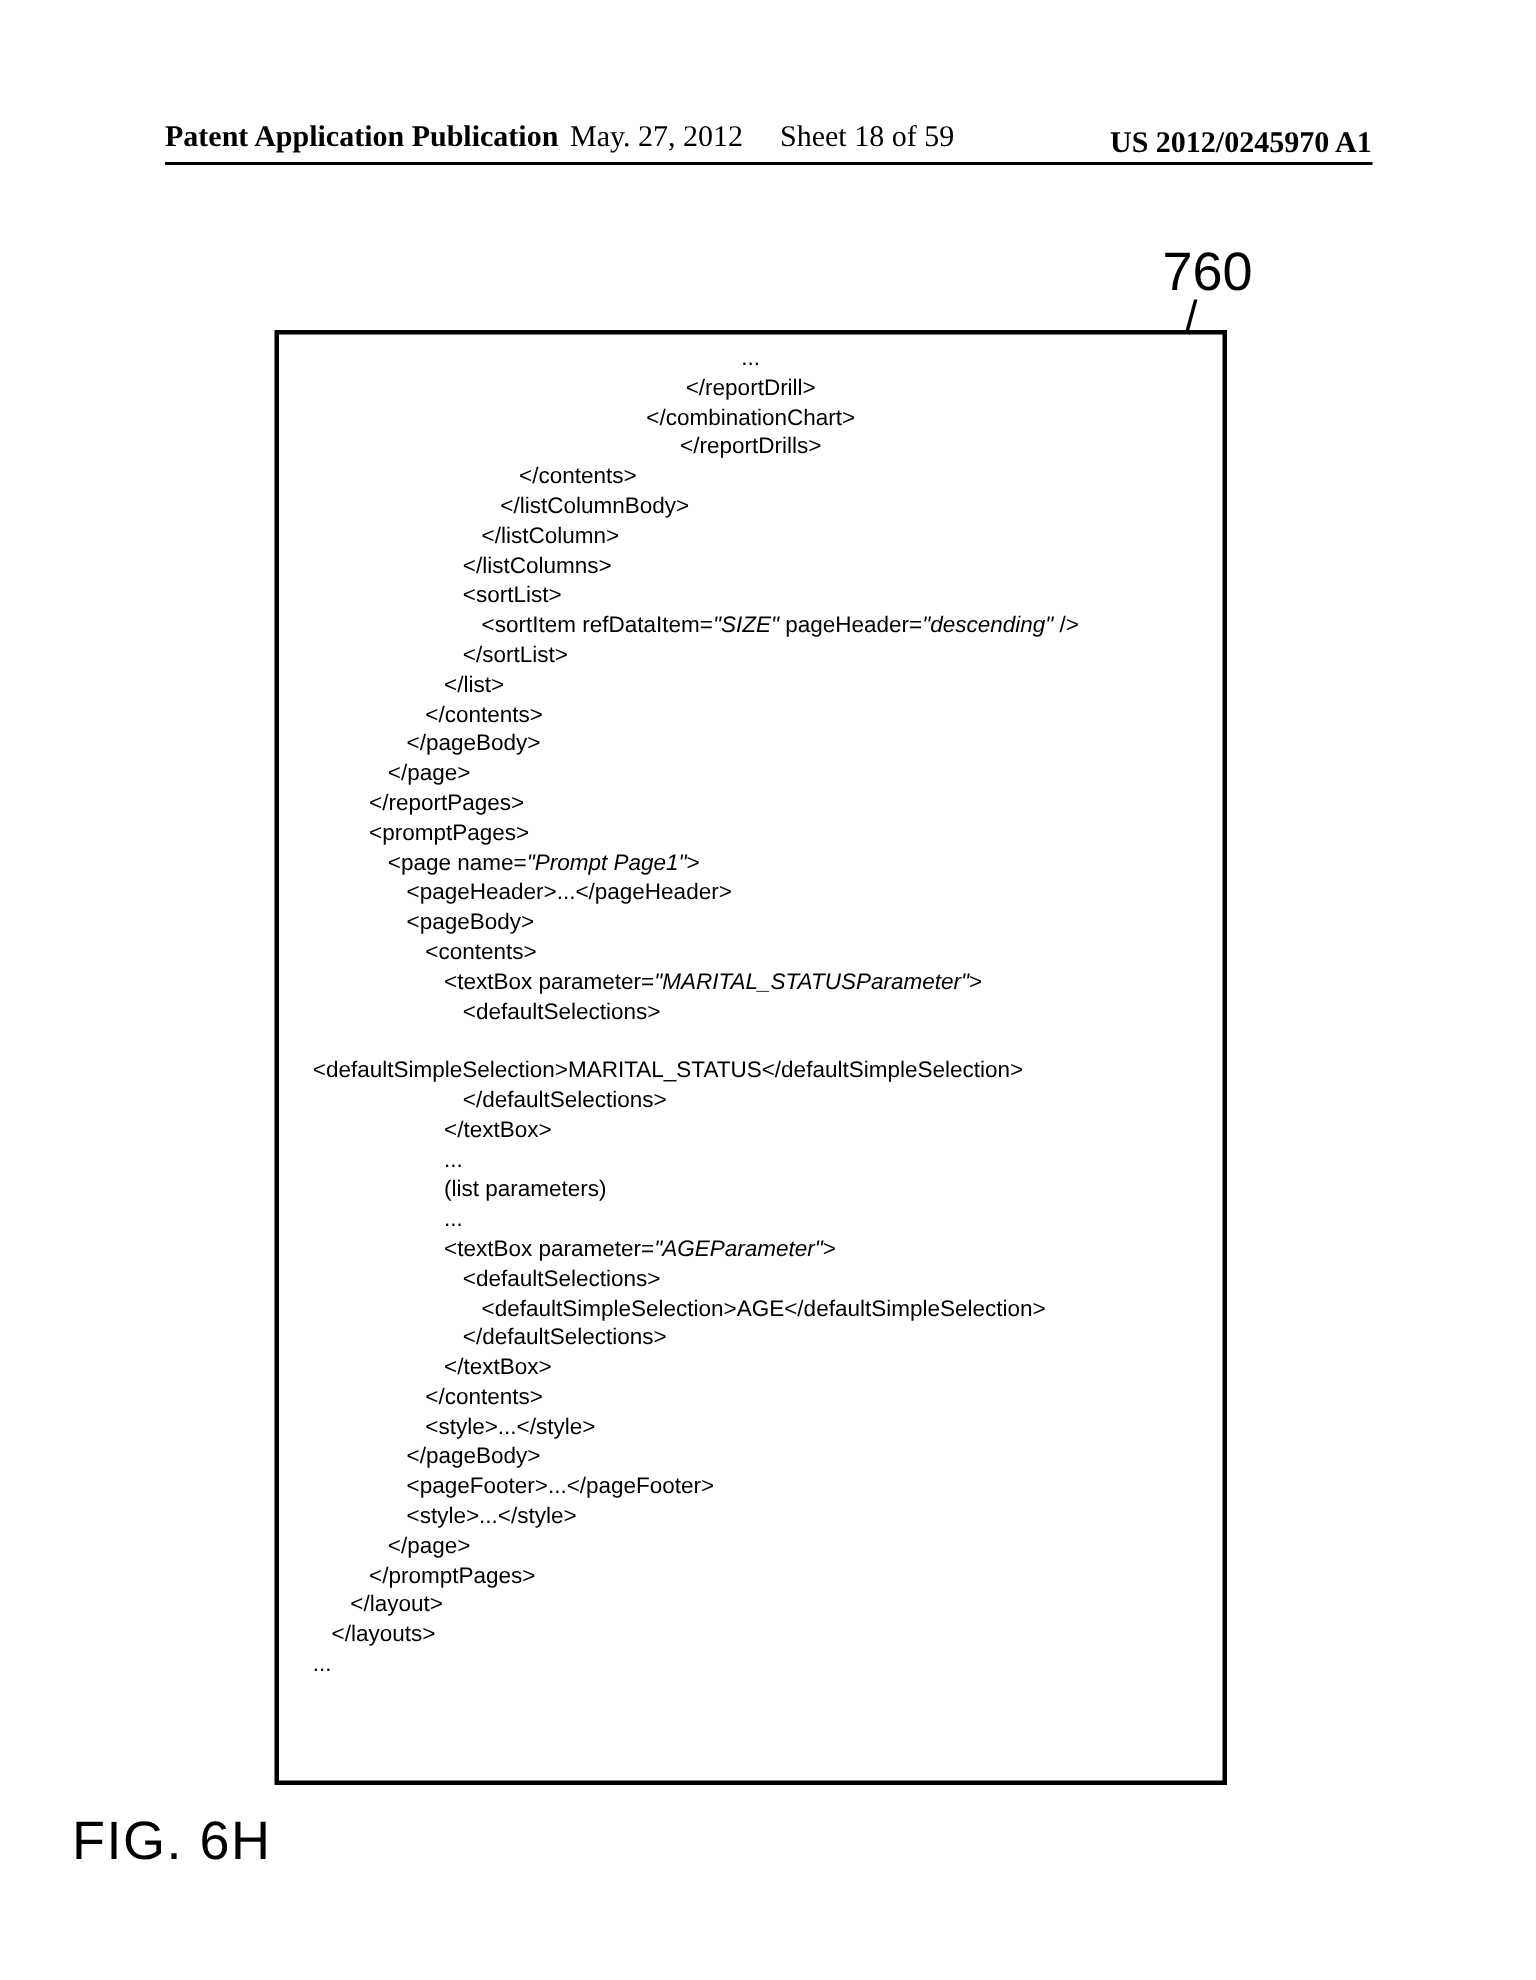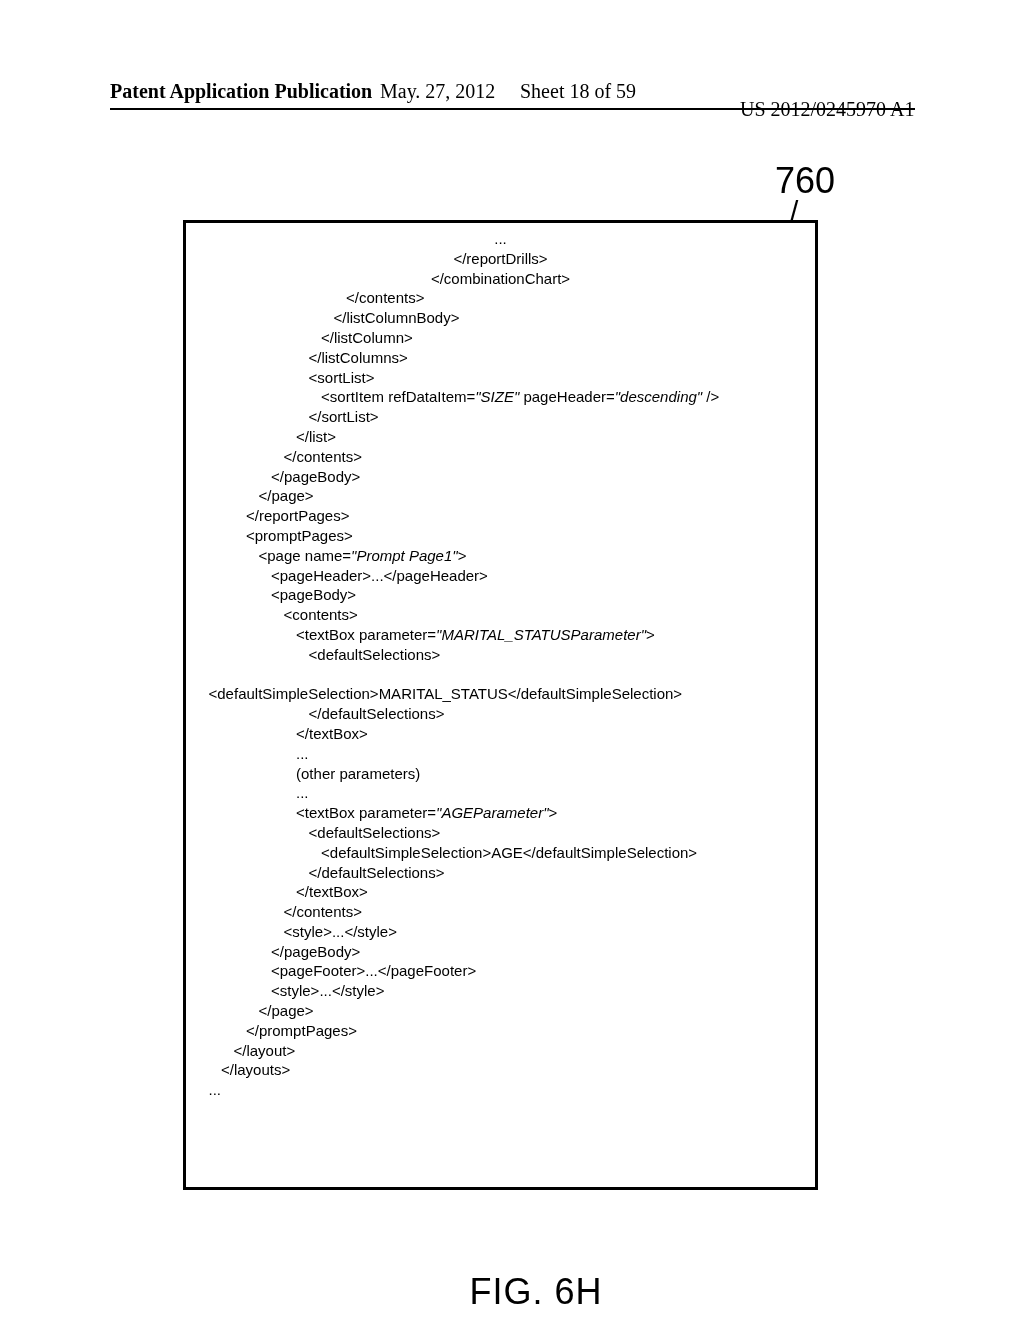--- a/index.html
+++ b/index.html
@@ -2,51 +2,51 @@
 <html><head>
 <meta charset="utf-8">
 <style>
   * { margin: 0; padding: 0; box-sizing: border-box; }
   html, body { width: 1024px; height: 1320px; background: #ffffff; font-family: "Times New Roman", Times, serif; }
   .page { position: relative; width: 1024px; height: 1320px; }
   .header-row { position: absolute; top: 80px; left: 0; width: 1024px; height: 30px; }
   .header-left { position: absolute; left: 110px; top: 0; font-size: 20px; font-weight: bold; }
   .header-date { position: absolute; left: 380px; top: 0; font-size: 20px; }
   .header-sheet { position: absolute; left: 520px; top: 0; font-size: 20px; text-align: right; }
-  .header-pubno { position: absolute; left: 740px; top: 18px; font-size: 20px; font-weight: normal; }
+  .header-pubno { position: absolute; left: 740px; top: 4px; font-size: 20px; font-weight: bold; }
   .header-rule { position: absolute; top: 108px; left: 110px; width: 805px; border-top: 2px solid #000; }
 
   .figno-label { position: absolute; top: 160px; left: 775px; font-size: 36px; font-family: Arial, Helvetica, sans-serif; }
   .figno-slash { position: absolute; top: 195px; left: 790px; font-size: 30px; font-family: Arial, sans-serif; }
 
   .code-box { position: absolute; top: 220px; left: 183px; width: 635px; height: 970px; border: 3px solid #000; padding: 6px 10px 10px 10px; overflow: hidden; }
   .code { font-family: Arial, Helvetica, sans-serif; font-size: 15px; line-height: 1.32; white-space: pre; }
   .em { font-style: italic; }
   .center { display: block; text-align: center; }
 
-  .fig-caption { position: absolute; top: 1271px; width: 1024px; text-align: center; font-size: 36px; font-family: Arial, Helvetica, sans-serif; letter-spacing: 1px; padding-left: 48px; }
+  .fig-caption { position: absolute; top: 1206px; width: 1024px; text-align: left; font-size: 36px; font-family: Arial, Helvetica, sans-serif; letter-spacing: 1px; padding-left: 48px; }
 </style>
 </head>
 <body>
 
 <div class="page">
 
   <div class="header-row">
     <div class="header-left">Patent Application Publication</div>
     <div class="header-date">May. 27, 2012</div>
     <div class="header-sheet">Sheet 18 of 59</div>
     <div class="header-pubno">US 2012/0245970 A1</div>
   </div>
   <div class="header-rule"></div>
 
   <div class="figno-label">760</div>
   <div class="figno-slash">/</div>
 
   <div class="code-box">
-<div class="code"><span class="center">...</span><span class="center">&lt;/reportDrills&gt;</span><span class="center">&lt;/combinationChart&gt;</span>                                    <span>&lt;/contents&gt;</span>
+<div class="code"><span class="center">...</span><span class="center">&lt;/reportDrill&gt;</span><span class="center">&lt;/combinationChart&gt;</span><span class="center">&lt;/reportDrills&gt;</span>                                    <span>&lt;/contents&gt;</span>
                                  <span>&lt;/listColumnBody&gt;</span>
                               <span>&lt;/listColumn&gt;</span>
                            <span>&lt;/listColumns&gt;</span>
                            <span>&lt;sortList&gt;</span>
                               <span>&lt;sortItem refDataItem=</span><span class="em">"SIZE"</span><span> pageHeader=</span><span class="em">"descending"</span><span> /&gt;</span>
                            <span>&lt;/sortList&gt;</span>
                         <span>&lt;/list&gt;</span>
                      <span>&lt;/contents&gt;</span>
                   <span>&lt;/pageBody&gt;</span>
                <span>&lt;/page&gt;</span>
@@ -56,21 +56,21 @@
                   <span>&lt;pageHeader&gt;...&lt;/pageHeader&gt;</span>
                   <span>&lt;pageBody&gt;</span>
                      <span>&lt;contents&gt;</span>
                         <span>&lt;textBox parameter=</span><span class="em">"MARITAL_STATUSParameter"</span><span>&gt;</span>
                            <span>&lt;defaultSelections&gt;</span>
 <span></span>
    <span>&lt;defaultSimpleSelection&gt;MARITAL_STATUS&lt;/defaultSimpleSelection&gt;</span>
                            <span>&lt;/defaultSelections&gt;</span>
                         <span>&lt;/textBox&gt;</span>
                         <span>...</span>
-                        <span>(other parameters)</span>
+                        <span>(list parameters)</span>
                         <span>...</span>
                         <span>&lt;textBox parameter=</span><span class="em">"AGEParameter"</span><span>&gt;</span>
                            <span>&lt;defaultSelections&gt;</span>
                               <span>&lt;defaultSimpleSelection&gt;AGE&lt;/defaultSimpleSelection&gt;</span>
                            <span>&lt;/defaultSelections&gt;</span>
                         <span>&lt;/textBox&gt;</span>
                      <span>&lt;/contents&gt;</span>
                      <span>&lt;style&gt;...&lt;/style&gt;</span>
                   <span>&lt;/pageBody&gt;</span>
                   <span>&lt;pageFooter&gt;...&lt;/pageFooter&gt;</span>

